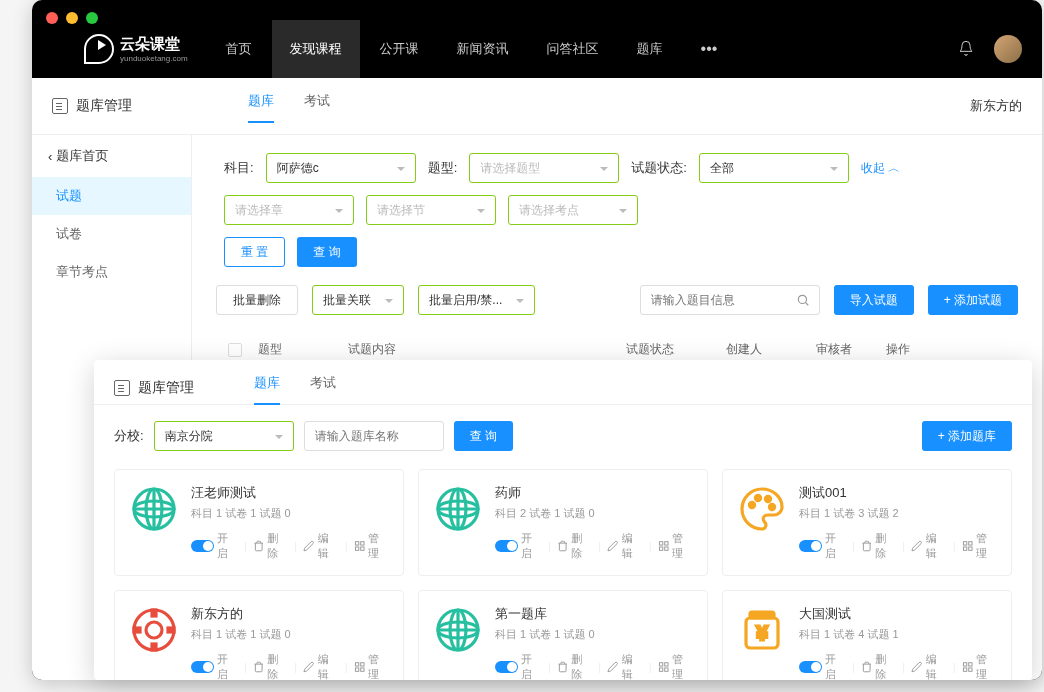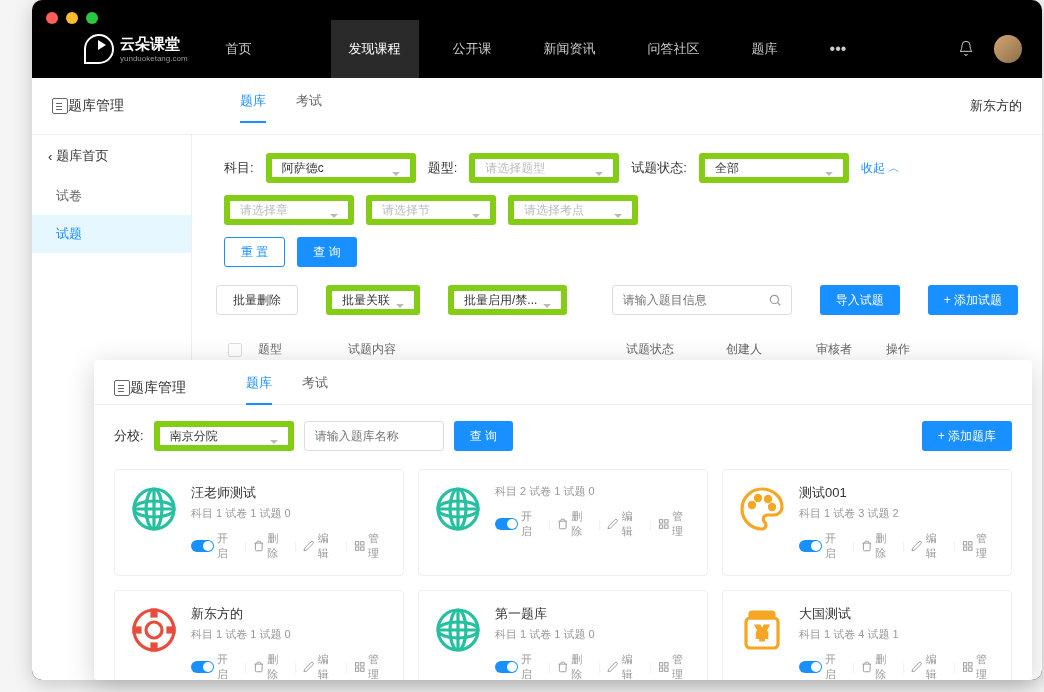--- a/index.html
+++ b/index.html
@@ -63,28 +63,28 @@
       top: 4px;
       right: 6px;
       width: 0;
       height: 0;
       border-left: 8px solid #fff;
       border-top: 5px solid transparent;
       border-bottom: 5px solid transparent;
     }
     .logo-text { font-size: 15px; font-weight: bold; }
     .logo-sub { font-size: 8px; color: #999; }
-    .nav-items { display: flex; gap: 16px; }
+    .nav-items { display: flex; gap: 2px; }
     .nav-item {
       padding: 20px 18px;
       font-size: 13px;
       color: #ccc;
       cursor: pointer;
     }
-    .nav-item.active { background: #2a2a2a; color: #fff; margin-left: 45px; }
+    .nav-item.active { background: #2a2a2a; color: #fff; }
     .nav-dots { padding: 20px 18px; color: #ccc; cursor: pointer; }
     .nav-right {
       margin-left: auto;
       display: flex;
       align-items: center;
       gap: 20px;
     }
     .bell-icon {
       width: 16px;
       height: 18px;
@@ -104,21 +104,21 @@
       height: calc(100% - 78px);
       display: flex;
       flex-direction: column;
     }
     .page-header {
       display: flex;
       align-items: center;
       padding: 12px 20px;
       border-bottom: 1px solid #eee;
     }
-    .page-title-wrap { display: flex; align-items: center; gap: 0; }
+    .page-title-wrap { display: flex; align-items: center; gap: 8px; }
     .page-icon {
       width: 16px;
       height: 16px;
       border: 1.3px solid #666;
       border-radius: 2px;
       position: relative;
     }
     .page-icon::after { content: ""; position: absolute; width: 6px; height: 1px; background: #666; top: 4px; left: 3px; box-shadow: 0 3px #666, 0 6px #666; }
     .page-title { font-size: 14px; color: #333; }
     .page-tabs { display: flex; margin-left: 116px; gap: 30px; }
@@ -151,23 +151,23 @@
     .sidebar-item.active { background: #e6f7ff; color: #1890ff; }
     
     .main-panel {
       flex: 1;
       padding: 18px 24px;
     }
     .filter-row { display: flex; align-items: center; gap: 12px; margin-bottom: 12px; flex-wrap: wrap; margin-left: 8px; }
     .filter-label { font-size: 13px; color: #333; }
     .select {
       height: 30px;
-      border: 6px solid #84cc16;
+      border: 1px solid #84cc16;
       border-radius: 3px;
-      padding: 0 24px 0 10px;
+      padding: 0 32px 0 10px;
       font-size: 12px;
       color: #333;
       background: #fff;
       min-width: 130px;
       position: relative;
       display: flex;
       align-items: center;
     }
     .select.placeholder { color: #bbb; }
     .select::after {
@@ -187,21 +187,21 @@
       font-size: 12px;
       cursor: pointer;
       display: inline-flex;
       align-items: center;
       border: none;
     }
     .btn-primary { background: #1890ff; color: #fff; }
     .btn-default { background: #fff; color: #333; border: 1px solid #ddd; }
     .btn-outline-primary { background: #fff; color: #1890ff; border: 1px solid #1890ff; }
     
-    .action-row { display: flex; align-items: flex-end; gap: 28px; margin-top: 18px; }
+    .action-row { display: flex; align-items: flex-end; gap: 14px; margin-top: 18px; }
     .search-input {
       height: 30px;
       border: 1px solid #ddd;
       border-radius: 3px;
       padding: 0 30px 0 10px;
       font-size: 12px;
       width: 180px;
       margin-left: auto;
     }
     .search-wrap { position: relative; margin-left: auto; }
@@ -355,22 +355,23 @@
       </div>
       <div class="user-label">新东方的</div>
     </div>
 
     <div class="content-row">
       <div class="sidebar">
         <div class="back-link">
           <span>‹</span>
           <span>题库首页</span>
         </div>
+        <div class="sidebar-item active">试题</div>
         <div class="sidebar-item">试卷</div>
-        <div class="sidebar-item active">试题</div>
+        <div class="sidebar-item">章节考点</div>
       </div>
 
       <div class="main-panel">
         <div class="filter-row">
           <span class="filter-label">科目:</span>
           <div class="select" style="width:150px">阿萨德c</div>
           <span class="filter-label">题型:</span>
           <div class="select placeholder" style="width:150px">请选择题型</div>
           <span class="filter-label">试题状态:</span>
           <div class="select" style="width:150px">全部</div>
@@ -503,20 +504,21 @@
     <div class="card-icon">
             <svg width="48" height="48" viewBox="0 0 24 24" fill="none" stroke="#26bfa0" stroke-width="1.6">
               <circle cx="12" cy="12" r="10"></circle>
               <ellipse cx="12" cy="12" rx="10" ry="4"></ellipse>
               <ellipse cx="12" cy="12" rx="4" ry="10"></ellipse>
               <line x1="2" y1="12" x2="22" y2="12"></line>
               <line x1="12" y1="2" x2="12" y2="22"></line>
             </svg>
           </div>
     <div class="card-body">
+      <div class="card-title">药师</div>
       <div class="card-meta">科目 2  试卷 1  试题 0</div>
       <div class="card-actions">
         <span class="act"><span class="toggle"></span>开启</span>
         <span class="sep">|</span>
         <span class="act"><svg class="mini-icon" viewBox="0 0 24 24" fill="none" stroke="#999" stroke-width="2">
                   <path d="M3 6h18M8 6V4a2 2 0 0 1 2-2h4a2 2 0 0 1 2 2v2m3 0v14a2 2 0 0 1-2 2H7a2 2 0 0 1-2-2V6"></path>
                 </svg>删除</span>
         <span class="sep">|</span>
         <span class="act"><svg class="mini-icon" viewBox="0 0 24 24" fill="none" stroke="#999" stroke-width="2">
                   <path d="M17 3a2.8 2.8 0 0 1 4 4L7.5 20.5 2 22l1.5-5.5L17 3z"></path>

